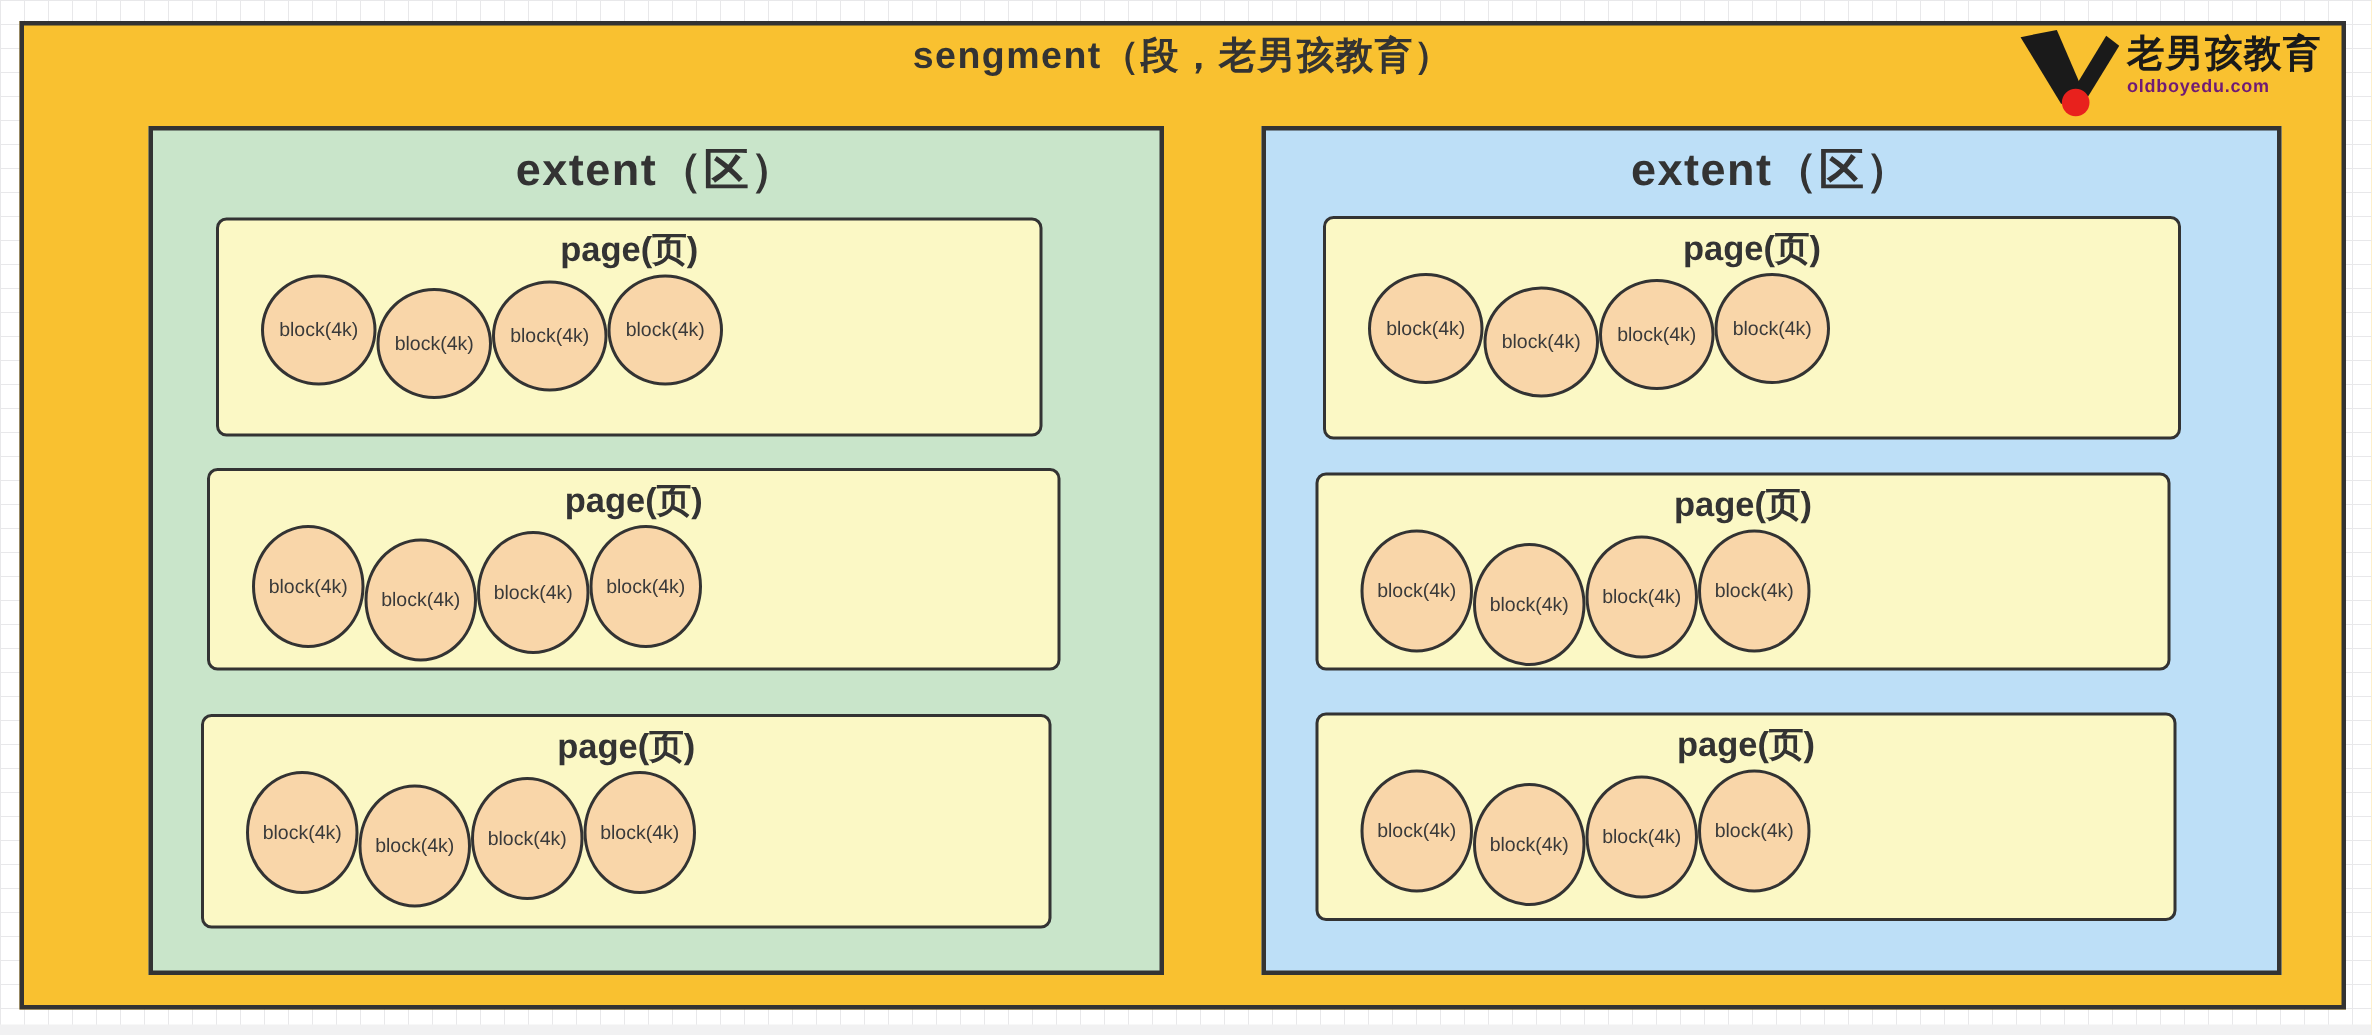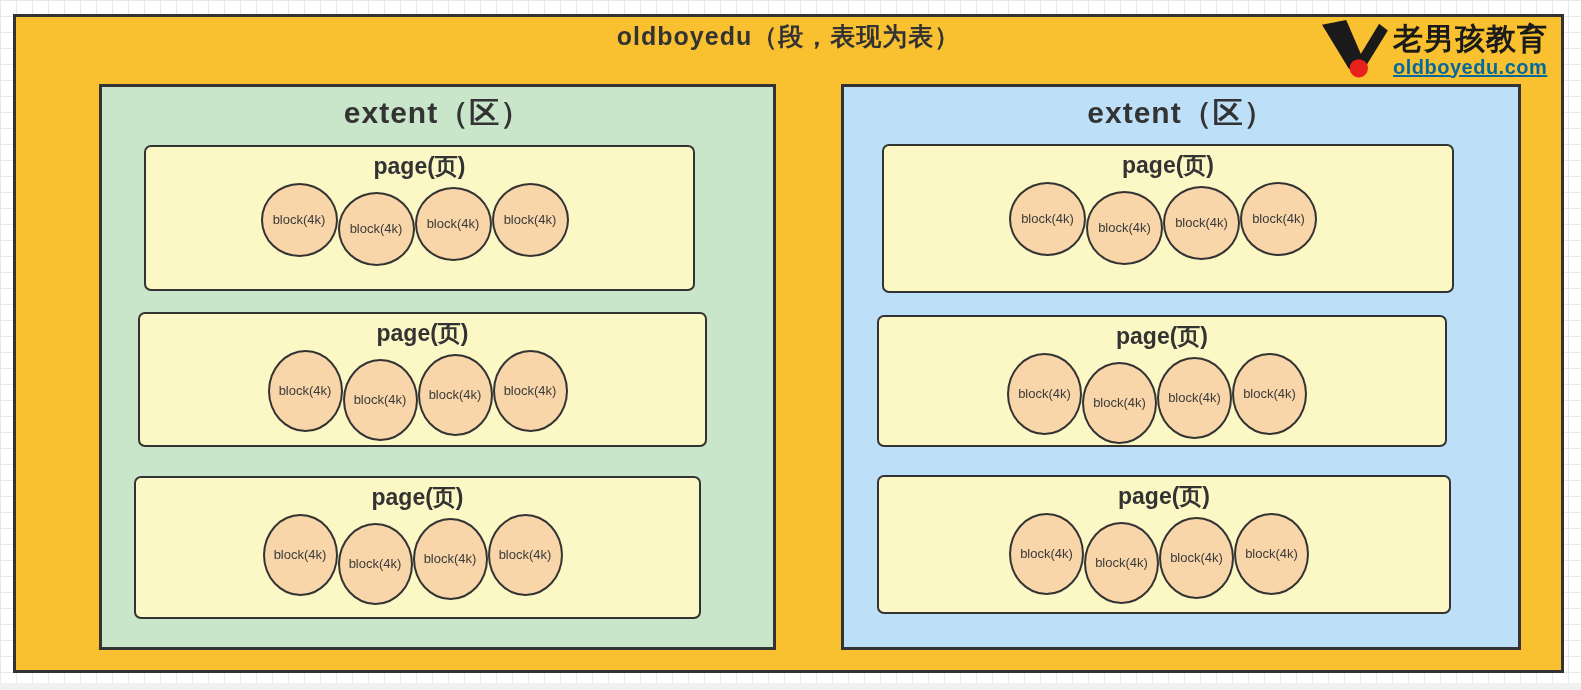--- a/index.html
+++ b/index.html
@@ -31,27 +31,26 @@
   }
 
   
   .logo{
     position:absolute;top:1px;right:13px;
     display:flex;align-items:flex-start;gap:5px;
   }
   .logo svg{display:block;}
   .logo-text{display:flex;flex-direction:column;align-items:flex-start;}
   .logo-brand{
-    font-size:30px;font-weight:bold;color:#1a1a1a;line-height:1.15;
+    font-size:25px;font-weight:bold;color:#1a1a1a;line-height:1.15;
     letter-spacing:1px;margin-top:4px;
   }
   .logo-domain{
-    font-size:20px;font-weight:bold;color:#0369a1;line-height:1.0;
+    font-size:12px;font-weight:bold;color:#701a75;line-height:1.0;
     letter-spacing:0.5px;
-    text-decoration:underline;
   }
 
   
   .extent{
     position:absolute;top:67px;height:560px;
     border:3px solid var(--border,#333333);
   }
   .extent-left{left:83px;width:671px;background:var(--extent-left-fill,#C9E5CA);}
   .extent-right{left:825px;width:674px;background:var(--extent-right-fill,#BDDFF7);}
   .extent-title{
@@ -73,21 +72,21 @@
   .extent-right .pB{left:33px;top:228px;width:566px;height:128px;}
   .extent-right .pC{left:33px;top:388px;width:570px;height:135px;}
 
   .page-title{
     text-align:center;font-size:23px;font-weight:bold;
     color:var(--text,#333333);margin-top:6px;line-height:1.2;
   }
 
   
   .blocks{
-    display:flex;justify-content:center;align-items:flex-start;
+    display:flex;justify-content:flex-start;align-items:flex-start;
     padding:2px 38px 0 28px;
   }
   .block{
     width:77px;height:74px;
     background:var(--block-fill,#F9D6A9);
     border:2.5px solid var(--border,#333333);
     border-radius:50%;
     display:flex;align-items:center;justify-content:center;
     box-sizing:border-box;
   }
@@ -98,21 +97,21 @@
     font-size:13px;color:#3a3a3a;white-space:nowrap;
   }
 </style>
 </head>
 <body>
 
 <div class="canvas">
 
   <div class="segment">
 
-    <div class="segment-title">oldboyedu（段，表现为表）</div>
+    <div class="segment-title">sengment（段，老男孩教育）</div>
 
     <div class="logo">
       <svg width="70" height="60" viewBox="0 0 72 62">
         <polygon points="4,7 29,2 47,44 32,53" fill="#1a1a1a"></polygon>
         <polygon points="63,6 72,13 48,52 40,44" fill="#1a1a1a"></polygon>
         <circle cx="42" cy="52" r="9.5" fill="#E8211D"></circle>
       </svg>
       <div class="logo-text">
         <span class="logo-brand">老男孩教育</span>
         <span class="logo-domain">oldboyedu.com</span>

